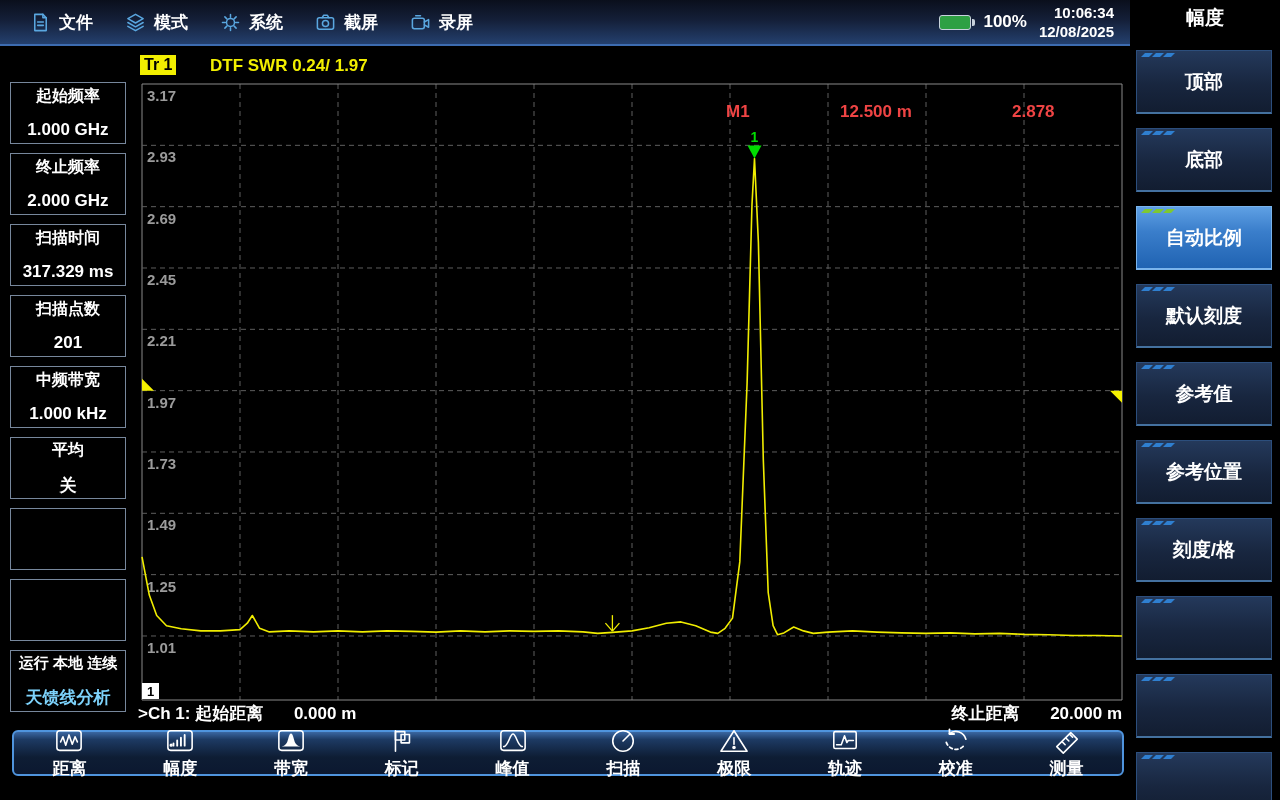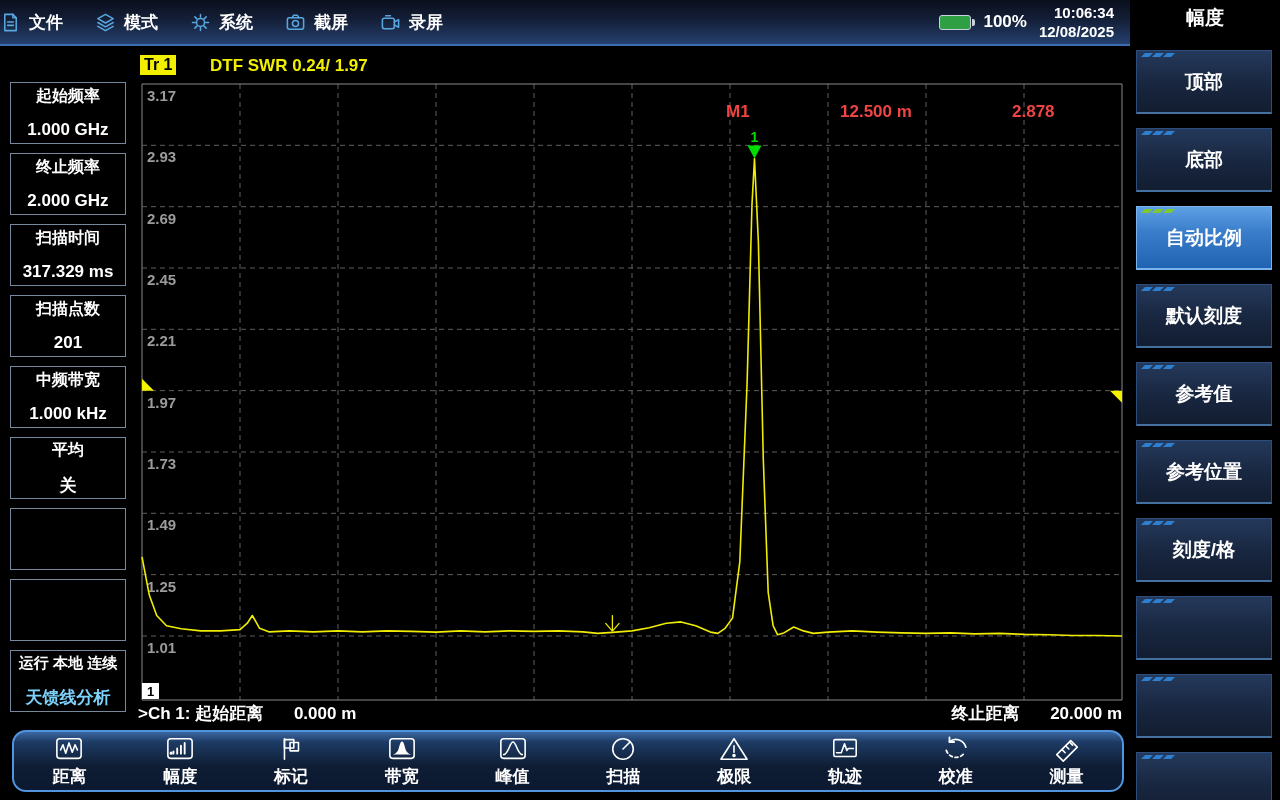--- a/index.html
+++ b/index.html
@@ -2,21 +2,21 @@
 <html><head>
 <meta charset="utf-8">
 <style>
   * { margin:0; padding:0; box-sizing:border-box; }
   html,body { width:1280px; height:800px; background:#000; overflow:hidden;
     font-family:"Liberation Sans", sans-serif; }
   
   .topbar { position:absolute; left:0; top:0; width:1130px; height:46px;
     background:linear-gradient(180deg,#0a0f1c 0%,#141f38 45%,#24406e 100%);
     border-bottom:2px solid #3d6cb0; display:flex; align-items:center; }
-  .menu { display:flex; gap:32px; align-items:center; }
+  .menu { display:flex; gap:32px; padding-left:30px; align-items:center; }
   .menu-item { display:flex; gap:8px; align-items:center; color:#fff;
     font-weight:bold; font-size:17px; cursor:default; }
   .menu-item svg { display:block; }
   .top-right { margin-left:auto; display:flex; align-items:center; gap:12px; padding-right:16px; }
   .battery { position:relative; width:32px; height:15px; border:1.5px solid #c8d2dc;
     border-radius:3px; background:#2ea043; }
   .battery::after { content:""; position:absolute; right:-5px; top:3px; width:3px;
     height:7px; background:#c8d2dc; border-radius:0 2px 2px 0; }
   .batt-pct { color:#fff; font-weight:bold; font-size:17px; }
   .clock { text-align:right; color:#fff; font-weight:bold; font-size:15px; line-height:1.3; }
@@ -52,22 +52,22 @@
   .trace-badge { position:absolute; left:6px; top:8px; background:#f2ef00; color:#000;
     font-weight:bold; font-size:16px; padding:1px 4px; }
   .chart-title { position:absolute; left:76px; top:9px; color:#f2ef00;
     font-weight:bold; font-size:17px; }
   .mk { position:absolute; top:55px; color:#ef4444; font-weight:bold; font-size:17px; }
   .mk-name { left:592px; } .mk-x { left:706px; } .mk-val { left:878px; }
   .ch-line { position:absolute; left:4px; right:8px; top:655px; display:flex;
     justify-content:space-between; color:#fff; font-weight:bold; font-size:17px; }
   .ch-line .val { margin-left:26px; }
   
-  .toolbar { position:absolute; left:12px; top:730px; width:1112px; height:62px;
-    border:2px solid #4f94dd; border-radius:14px;
+  .toolbar { position:absolute; left:12px; top:730px; width:1112px; height:46px;
+    border:2px solid #4f94dd; border-radius:6px;
     background:linear-gradient(180deg,#3a67a2 0%,#1d3a63 18%,#0e1d34 60%,#0b1830 100%);
     display:flex; align-items:center; }
   .tb-item { flex:1; height:100%; display:flex; flex-direction:column; align-items:center;
     justify-content:center; gap:2px; color:#fff; cursor:default; }
   .tb-item svg { display:block; }
   .tb-label { font-size:17px; font-weight:bold; }
 </style>
 </head>
 <body>
 
@@ -324,36 +324,36 @@
       <svg width="32" height="28" viewBox="0 0 34 30" fill="none" stroke="#fff" stroke-width="2" stroke-linecap="round">
         <rect x="4" y="4" width="26" height="21" rx="3" stroke-width="1.7"></rect>
         <path d="M10 20 v-2.5 M14 20 v-5.5 M18 20 v-8.5 M22 20 v-11.5"></path>
           <circle cx="7.5" cy="19.5" r="0.7" fill="#fff"></circle>
       </svg>
       </span>
     <span class="tb-label">幅度</span>
   </div>
   <div class="tb-item">
     <span>
+      <svg width="32" height="28" viewBox="0 0 34 30" fill="none" stroke="#fff" stroke-width="1.7" stroke-linejoin="round">
+        <rect x="4" y="4" width="26" height="21" rx="3"></rect>
+        <path d="M7 21 q5.5 -1 7 -8.5 q1.3 -5.5 3 -5.5 q1.7 0 3 5.5 q1.5 7.5 7 8.5 z" fill="#fff" stroke="none"></path>
+      </svg>
+      </span>
+    <span class="tb-label">带宽</span>
+  </div>
+  <div class="tb-item">
+    <span>
       <svg width="32" height="28" viewBox="0 0 34 30" fill="none" stroke="#fff" stroke-width="1.7" stroke-linejoin="round" stroke-linecap="round">
         <path d="M10 4 v22"></path>
           <rect x="10" y="5" width="10" height="9"></rect>
           <rect x="16" y="8" width="9" height="9"></rect>
       </svg>
       </span>
     <span class="tb-label">标记</span>
-  </div>
-  <div class="tb-item">
-    <span>
-      <svg width="32" height="28" viewBox="0 0 34 30" fill="none" stroke="#fff" stroke-width="1.7" stroke-linejoin="round">
-        <rect x="4" y="4" width="26" height="21" rx="3"></rect>
-        <path d="M7 21 q5.5 -1 7 -8.5 q1.3 -5.5 3 -5.5 q1.7 0 3 5.5 q1.5 7.5 7 8.5 z" fill="#fff" stroke="none"></path>
-      </svg>
-      </span>
-    <span class="tb-label">带宽</span>
   </div>
   <div class="tb-item">
     <span>
       <svg width="32" height="28" viewBox="0 0 34 30" fill="none" stroke="#fff" stroke-width="1.7" stroke-linejoin="round" stroke-linecap="round">
         <rect x="4" y="4" width="26" height="21" rx="3"></rect>
           <path d="M7 21 c5 0 6.5 -13.5 10 -13.5 s5 13.5 10 13.5"></path>
       </svg>
       </span>
     <span class="tb-label">峰值</span>
   </div>

